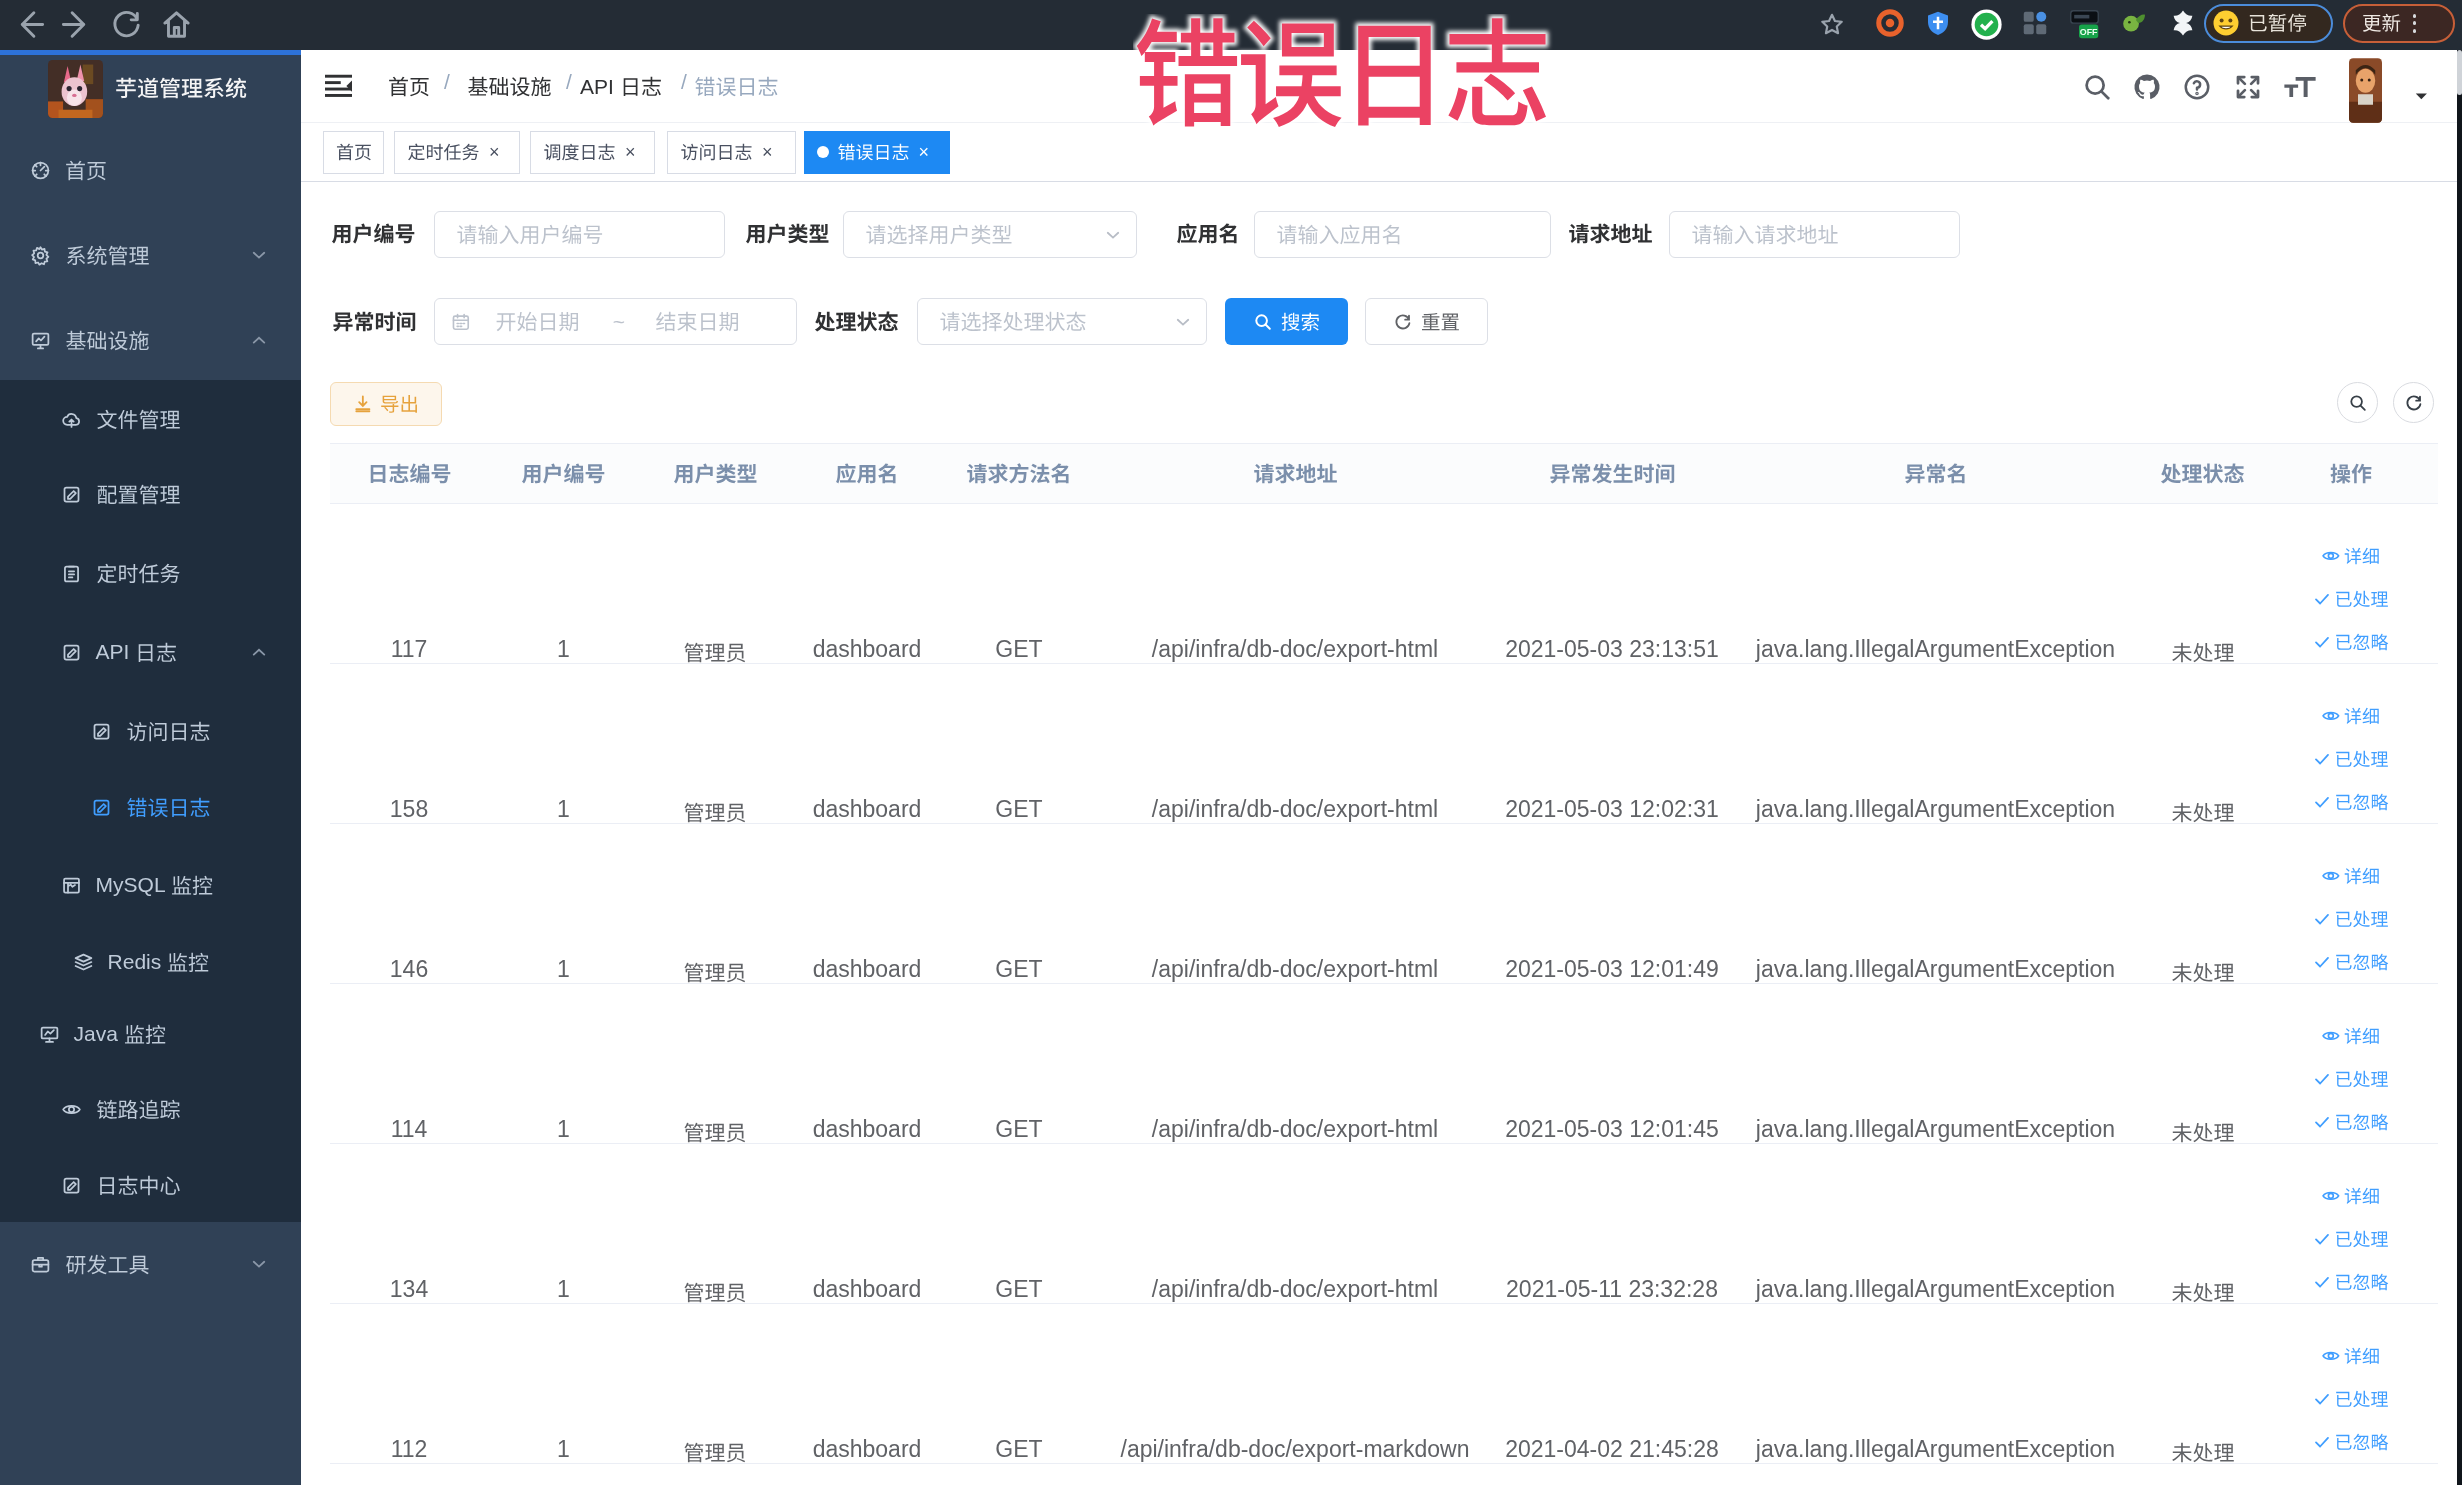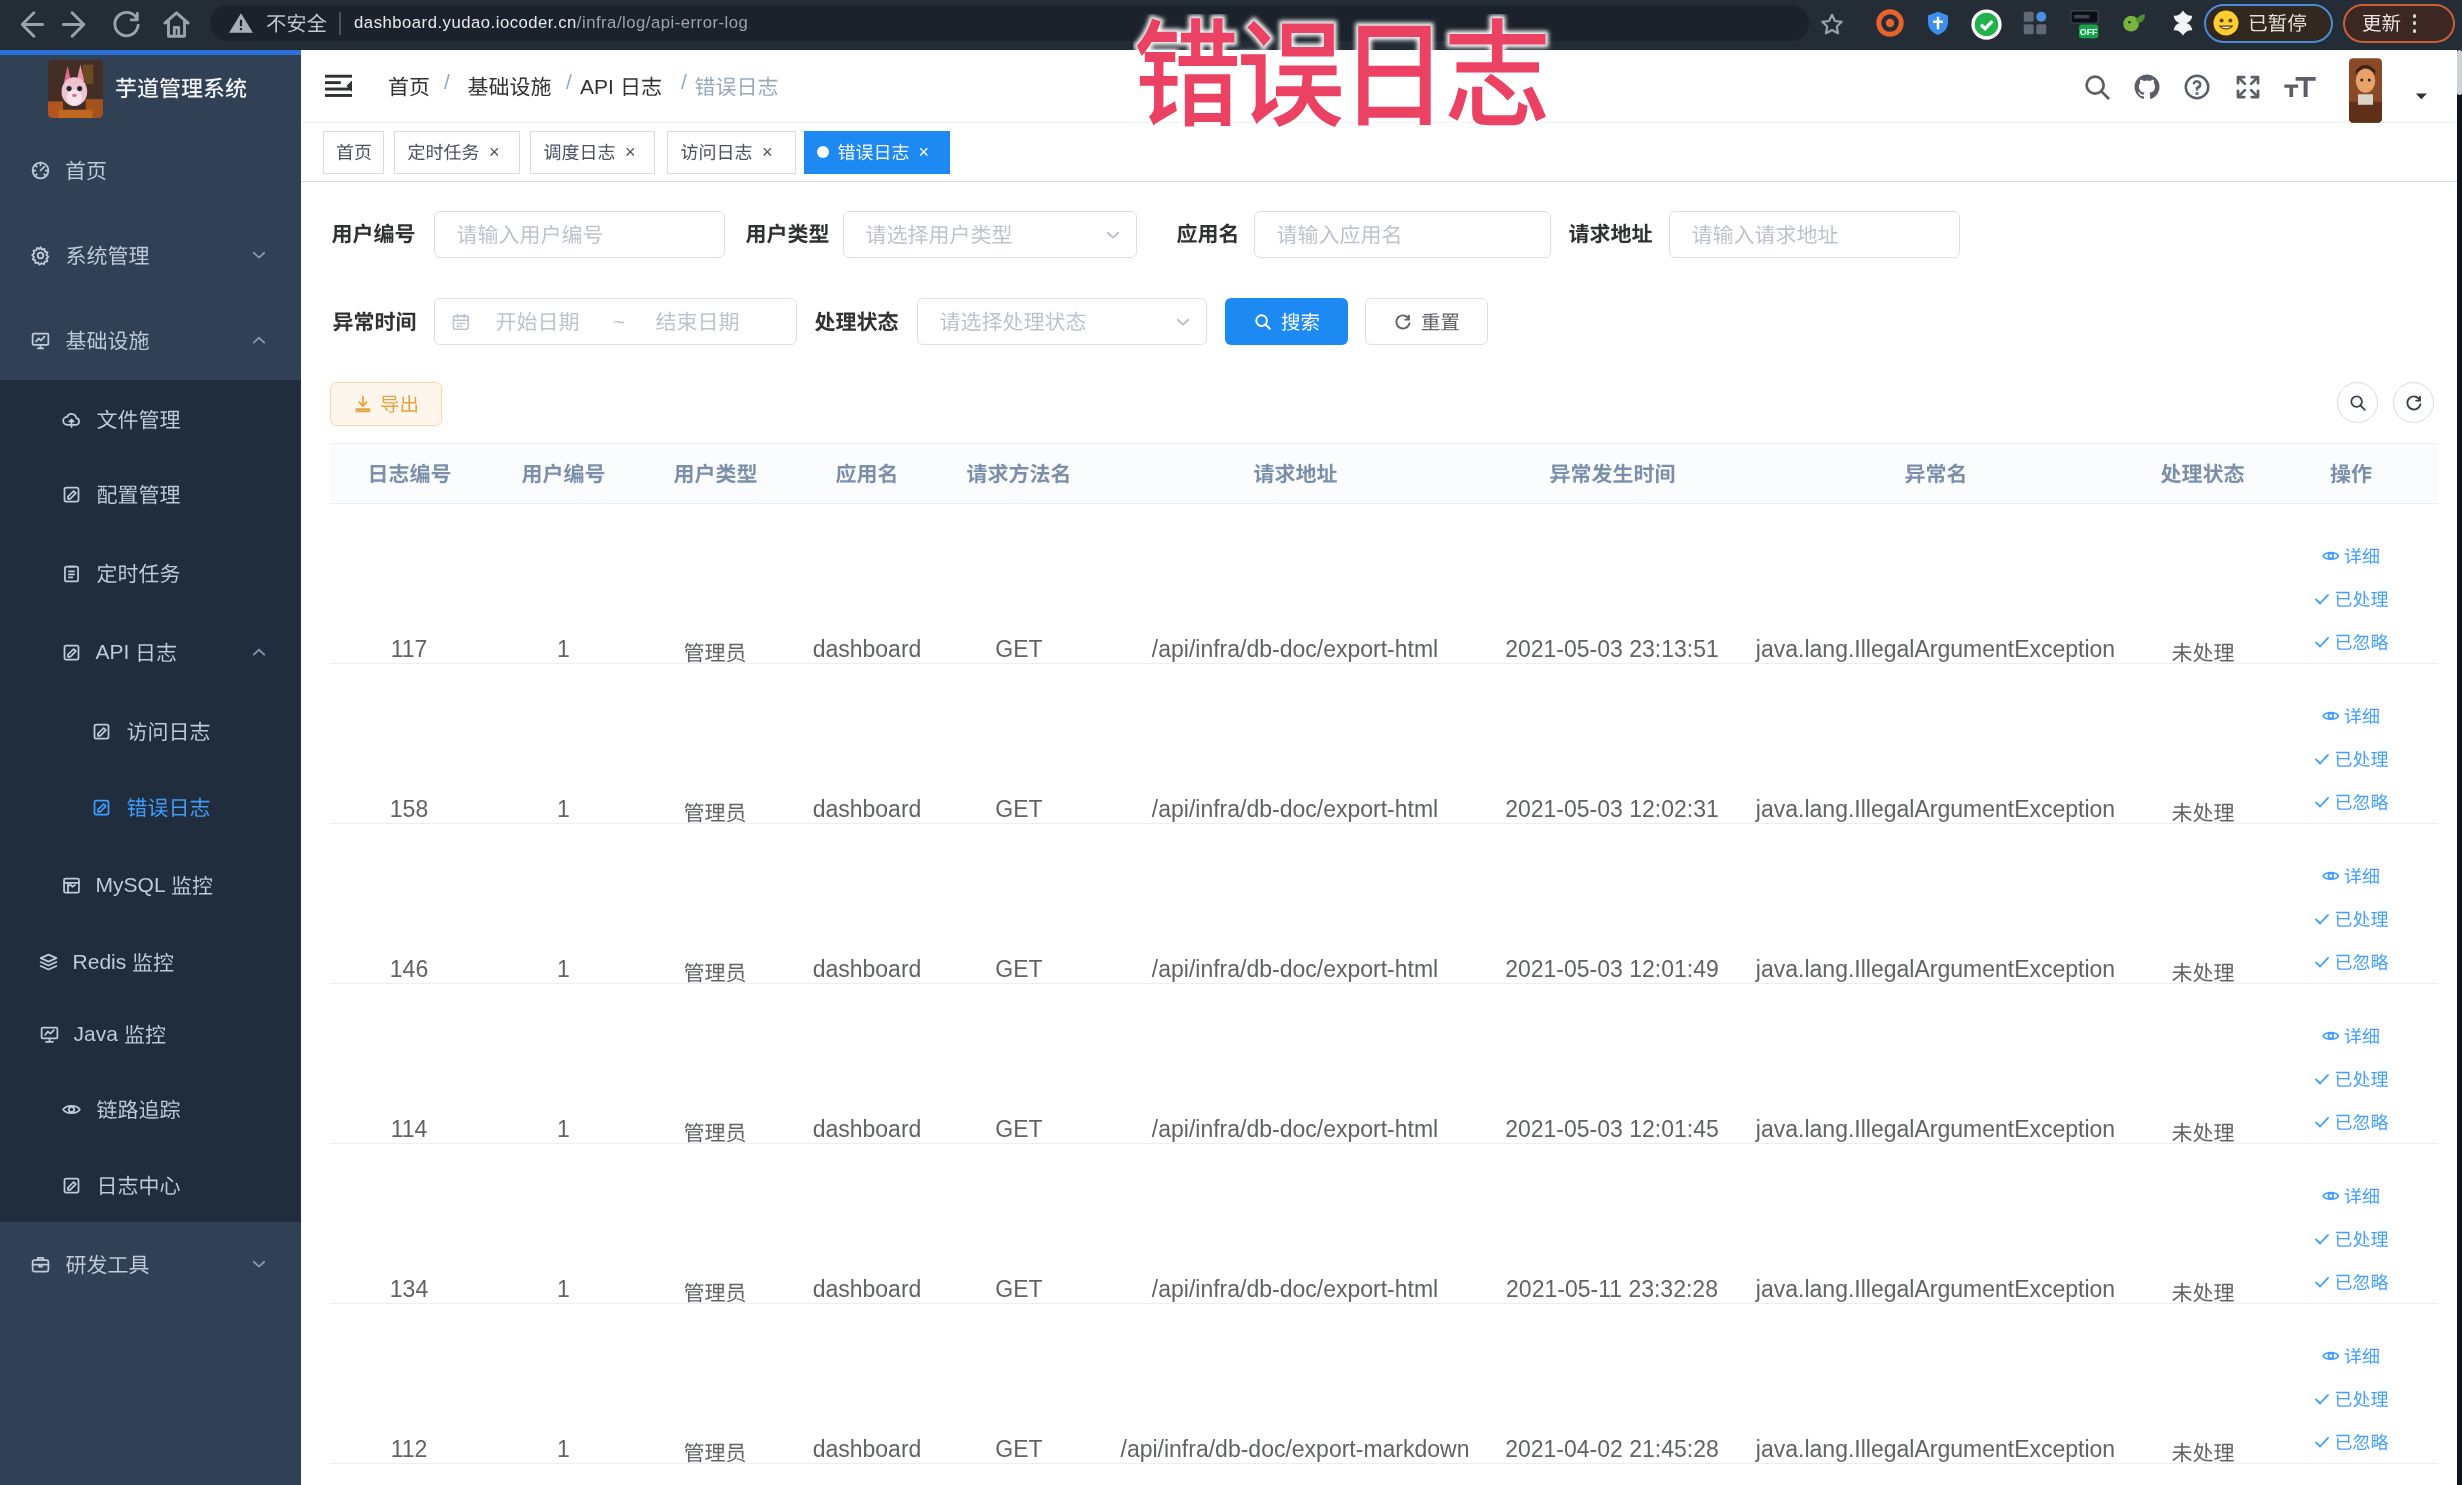--- a/index.html
+++ b/index.html
@@ -174,36 +174,20 @@
     <div class="navic" style="left:109px">
       <svg class="ic" width="100%%" height="100%%" viewBox="0 0 24 24" fill="none" stroke="#9aa3ad" stroke-width="2" stroke-linecap="round" stroke-linejoin="round">
         <path d="M19.4 8.6 A8 8 0 1 0 20 12.5 M19.4 4.5 L19.4 8.8 L15.2 8.8"></path>
       </svg>
     </div>
     <div class="navic" style="left:159px">
       <svg class="ic" width="100%%" height="100%%" viewBox="0 0 24 24" fill="none" stroke="#9aa3ad" stroke-width="2" stroke-linecap="round" stroke-linejoin="round">
         <path d="M4 11 L12 4 L20 11 M6.5 9.5 V20 H17.5 V9.5 M10.5 20 V14 H13.5 V20"></path>
       </svg>
     </div>
-    <div id="urlpill">
-      <div style="margin-left:18px">
-        <svg class="ic" width="26" height="26" viewBox="0 0 24 24" fill="#a7b0b8">
-          <path d="M12 3 L23 21 H1 Z M11 9 h2 v6 h-2 Z M11 16.5 h2 v2.3 h-2 Z" fill-rule="evenodd"></path>
-        </svg>
-      </div>
-      <div style="margin-left:12px">
-        <svg style="display:block;" width="61" height="20.4" viewBox="0 -880 3000 1000" fill="#c3cad1">
-          <use href="#R4e0d" x="0"></use>
-          <use href="#R5b89" x="1000"></use>
-          <use href="#R5168" x="2000"></use>
-        </svg>
-      </div>
-      <div style="width:1.5px;height:23px;background:#4a535c;margin:0 13.6px 0 12px"></div>
-      <div style="font-size:16.7px;color:#e8eaed;letter-spacing:0.5px">dashboard.yudao.iocoder.cn<span style="color:#9aa4ad">/infra/log/api-error-log</span></div>
-    </div>
     <div class="abs" style="left:1819px;top:10.6px;width:26px;height:26px">
       <svg class="ic" width="100%%" height="100%%" viewBox="0 0 24 24" fill="none" stroke="#9aa3ad" stroke-width="2" stroke-linecap="round" stroke-linejoin="round">
         <path d="M12 3.5 L14.7 9.2 L21 10 L16.4 14.3 L17.6 20.5 L12 17.5 L6.4 20.5 L7.6 14.3 L3 10 L9.3 9.2 Z"></path>
       </svg>
     </div>
     <div class="abs" style="left:1875px;top:7.6px;width:30px;height:30px">
       <svg class="ic" width="30" height="30" viewBox="0 0 24 24">
         <circle cx="12" cy="12" r="9" fill="none" stroke="#e8622c" stroke-width="4"></circle>
         <circle cx="12" cy="12" r="3.4" fill="#e8622c"></circle>
       </svg>
@@ -424,21 +408,21 @@
       <svg class="mic" viewBox="0 0 24 24" fill="none" stroke="#bfcbd9" stroke-width="2" stroke-linecap="round" stroke-linejoin="round">
         <rect x="3.5" y="4" width="17" height="16" rx="1.5"></rect>
         <path d="M3.5 9 H20.5 M8 9 V20 M8 13 L11 11 L13 13.5 L16 11.5"></path>
       </svg>
       <span style="font-size:21px;color:#bfcbd9">MySQL&nbsp;</span>
       <svg style="display:block;" width="42" height="21" viewBox="0 -880 2000 1000" fill="#bfcbd9">
         <use href="#R76d1" x="0"></use>
         <use href="#R63a7" x="1000"></use>
       </svg>
     </div>
-    <div class="mi" style="top:874px;height:76px;padding-left:38px">
+    <div class="mi" style="top:874px;height:76px;padding-left:73px">
       <svg class="mic" viewBox="0 0 24 24" fill="none" stroke="#bfcbd9" stroke-width="2" stroke-linecap="round" stroke-linejoin="round">
         <path d="M12 3 L21 7 L12 11 L3 7 Z M3 11.5 L12 15.5 L21 11.5 M3 16 L12 20 L21 16"></path>
       </svg>
       <span style="font-size:21px;color:#bfcbd9">Redis&nbsp;</span>
       <svg style="display:block;" width="42" height="21" viewBox="0 -880 2000 1000" fill="#bfcbd9">
         <use href="#R76d1" x="0"></use>
         <use href="#R63a7" x="1000"></use>
       </svg>
     </div>
     <div class="mi" style="top:946px;height:76px;padding-left:39px">

